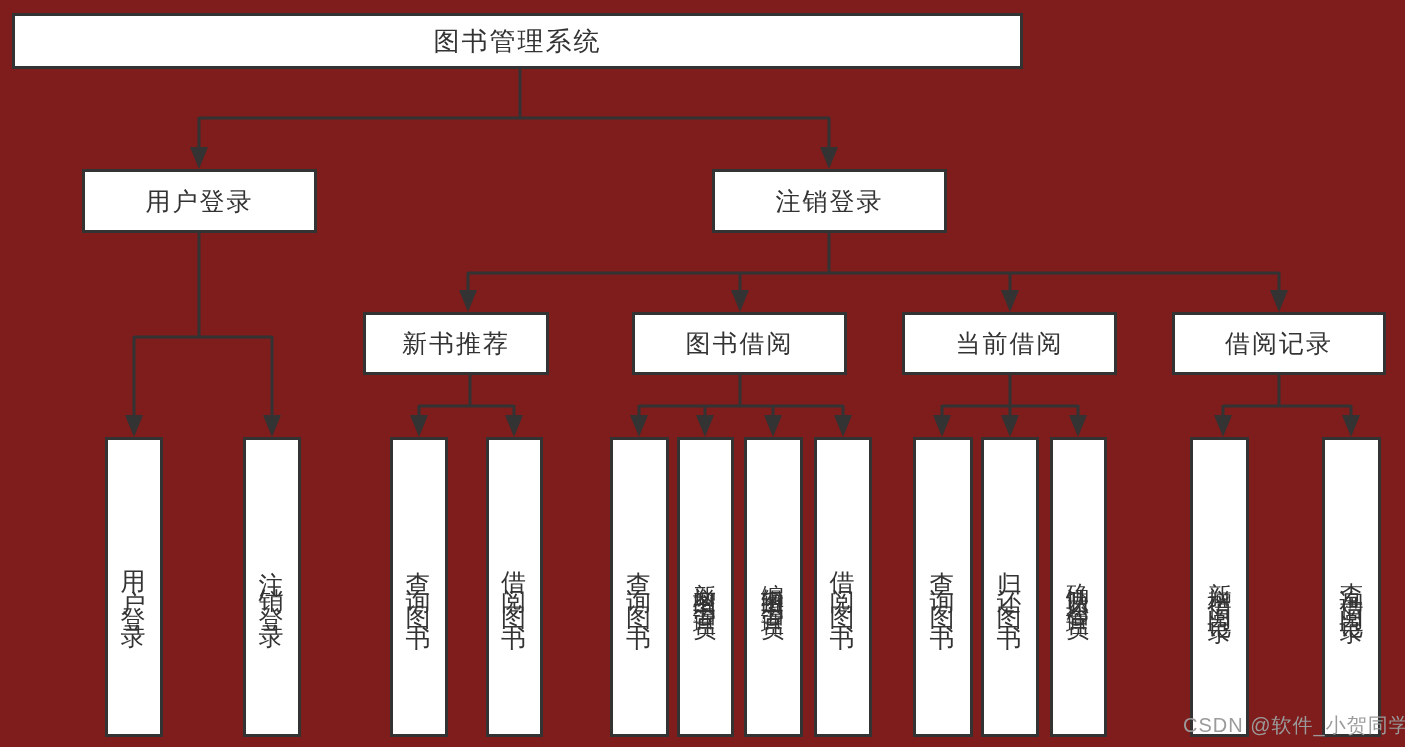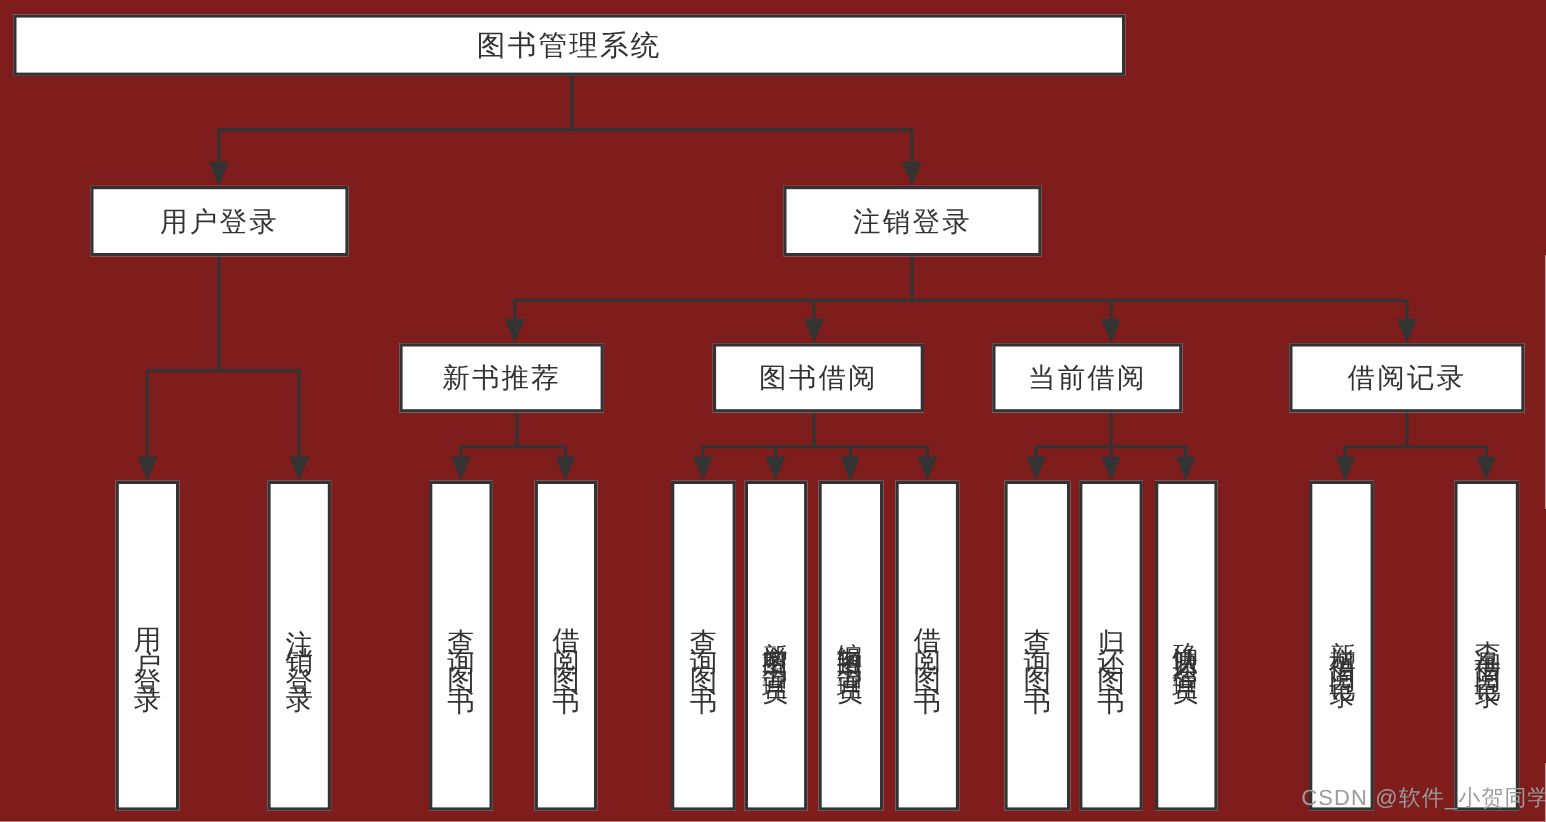--- a/index.html
+++ b/index.html
@@ -105,24 +105,24 @@
   <div class="box" style="left:82px; top:169px; width:235px; height:64px;">
     <span>用户登录</span>
   </div>
   <div class="box" style="left:712px; top:169px; width:235px; height:64px;">
     <span>注销登录</span>
   </div>
 
   <div class="box" style="left:363px; top:312px; width:186px; height:63px;">
     <span>新书推荐</span>
   </div>
-  <div class="box" style="left:648px; top:312px; width:192px; height:63px;">
+  <div class="box" style="left:632px; top:312px; width:215px; height:63px;">
     <span>图书借阅</span>
   </div>
-  <div class="box" style="left:902px; top:312px; width:173px; height:63px;">
+  <div class="box" style="left:902px; top:312px; width:215px; height:63px;">
     <span>当前借阅</span>
   </div>
   <div class="box" style="left:1172px; top:312px; width:214px; height:63px;">
     <span>借阅记录</span>
   </div>
 
   <div class="box leaf" style="left:105px; width:58px;">
     <span>用户登录</span>
   </div>
   <div class="box leaf" style="left:243px; width:58px;">

